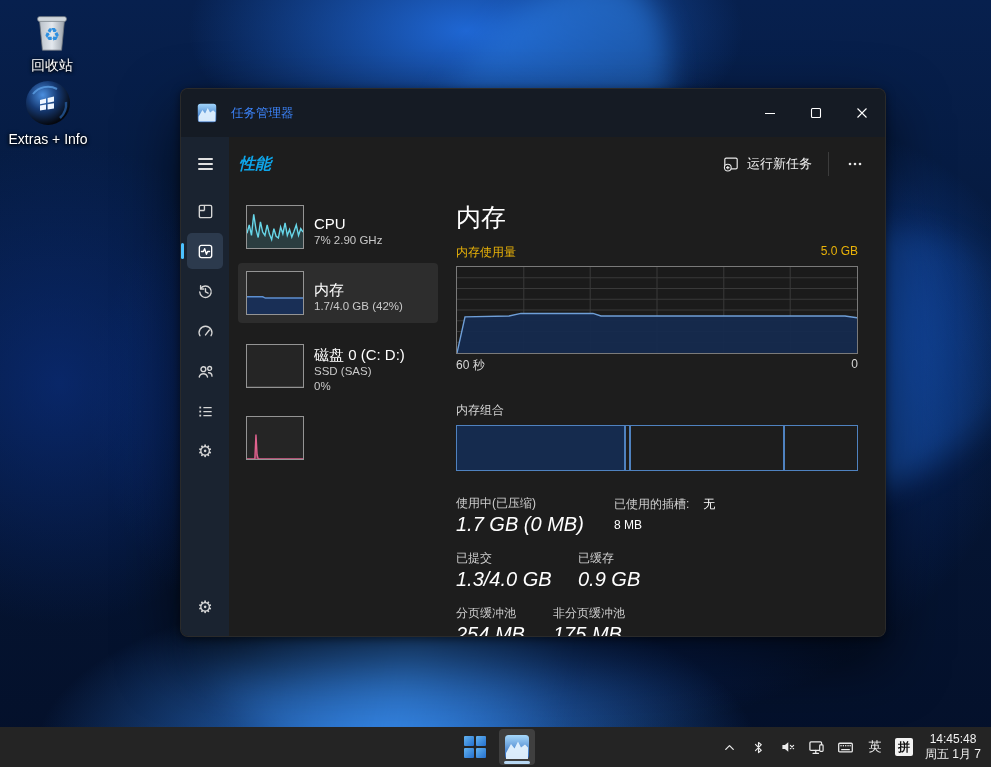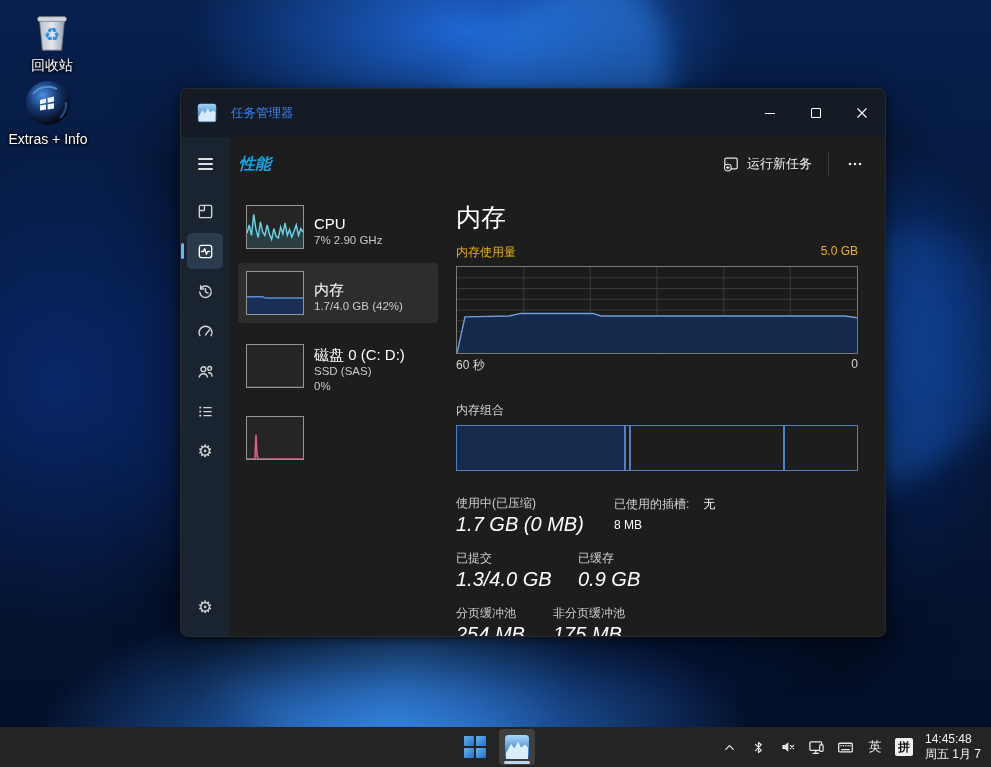--- a/index.html
+++ b/index.html
@@ -98,21 +98,21 @@
     display:flex; align-items:center; }
   .tb-center { position:absolute; left:0; right:0; display:flex; justify-content:center; gap:6px; }
   .tb-btn { width:36px; height:36px; border-radius:4px; display:flex; align-items:center; justify-content:center; position:relative; }
   .tb-btn.active { background:#3f3f3f; }
   .tb-underline { position:absolute; bottom:1px; left:50%; transform:translateX(-50%); width:26px; height:3px; border-radius:2px; background:#b7d7f2; }
   .tray { position:absolute; right:6px; display:flex; align-items:center; gap:7px; }
   .tray-ic { width:22px; height:24px; display:flex; align-items:center; justify-content:center; }
   .ime-lang { color:#f0f0f0; font-size:13px; }
   .ime-badge { width:18px; height:18px; background:#f2f2f2; color:#111; font-size:12px; font-weight:bold;
     display:flex; align-items:center; justify-content:center; border-radius:2px; }
-  .clock { text-align:left; color:#f2f2f2; font-size:12px; line-height:15px; margin-left:3px; margin-right:4px; white-space:nowrap; }
+  .clock { text-align:center; color:#f2f2f2; font-size:12px; line-height:15px; margin-left:3px; margin-right:4px; white-space:nowrap; }
 </style>
 </head>
 <body>
 
 <div class="wallpaper">
   <div class="petal p1"></div>
   <div class="petal p2"></div>
   <div class="petal p3"></div>
 </div>
 

